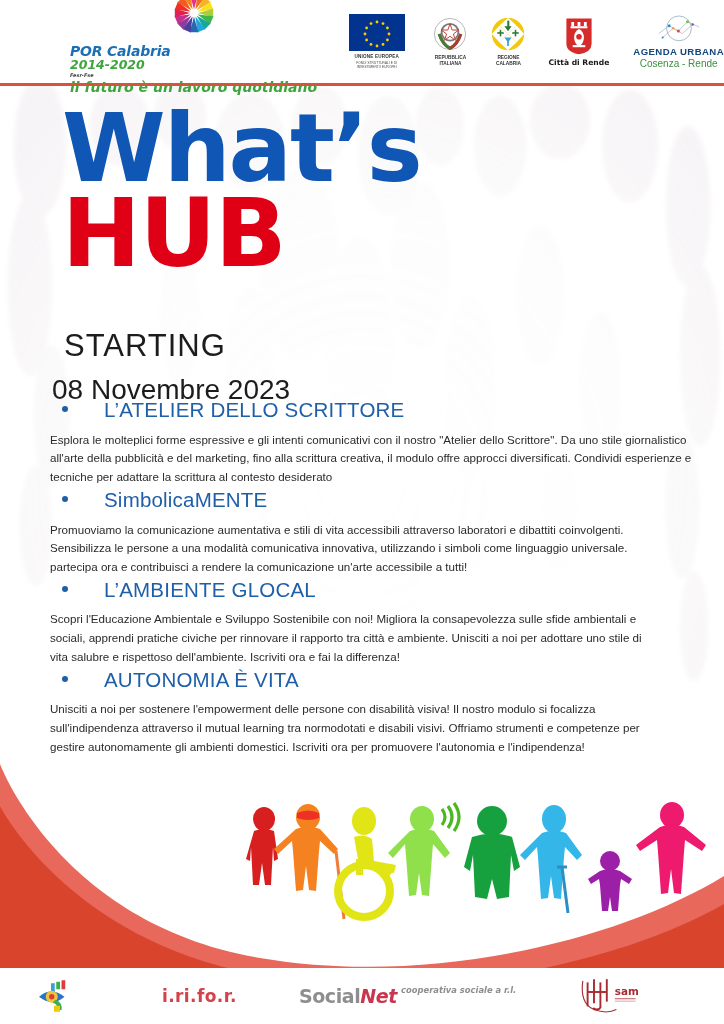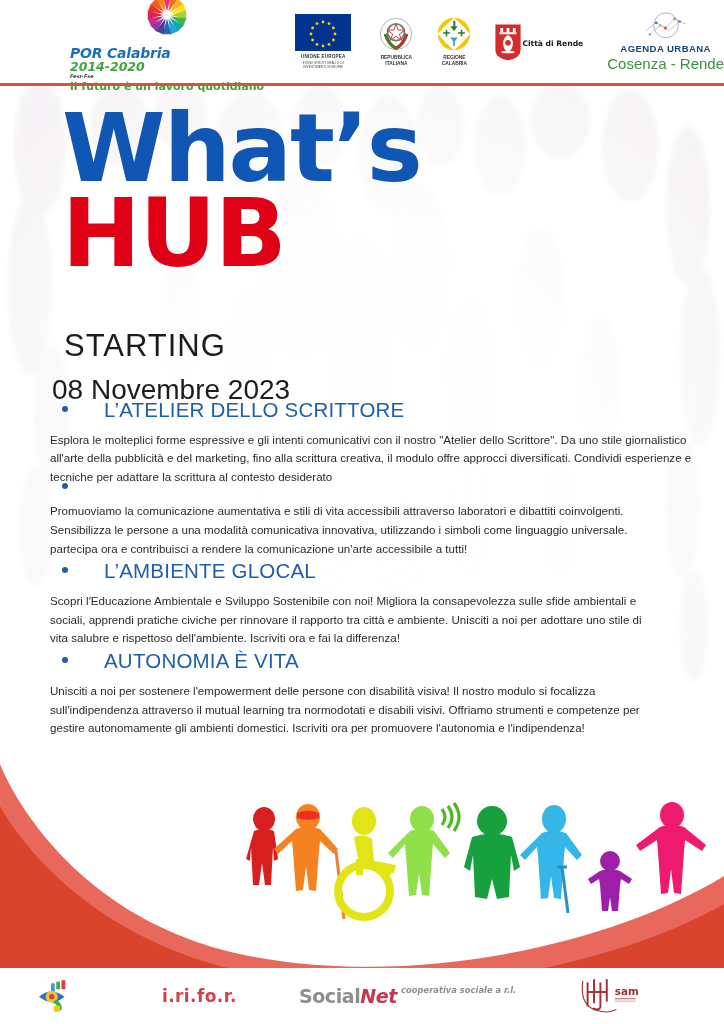--- a/index.html
+++ b/index.html
@@ -74,22 +74,23 @@
   .por-fesr {
     font-family: "DejaVu Sans", sans-serif;
     font-style: italic;
     font-weight: bold;
     font-size: 5px;
     color: #444;
     margin-top: 1px;
   }
   .por-claim {
     font-family: "DejaVu Sans", sans-serif;
-    font-weight: bold;
-    font-size: 11px;
+    font-style: italic;
+    font-weight: bold;
+    font-size: 14px;
     color: #3ca63c;
     margin-top: 2px;
     white-space: nowrap;
   }
 
   
   .eu-wrap { margin-left: 30px; display:flex; flex-direction:column; align-items:center; }
   .eu-flag {
     width: 56px; height: 37px;
     background: #01338f;
@@ -125,39 +126,39 @@
   
   .reg-wrap { margin-left: 22px; display:flex; flex-direction:column; align-items:center; }
   .reg-emblem { width: 36px; height: 36px; }
   .reg-cap {
     font-family: "Liberation Sans", sans-serif;
     font-size: 4.8px; font-weight: bold; color:#333;
     text-align:center; line-height:1.35; margin-top:3px;
   }
 
   
-  .rende-wrap { margin-left: 22px; display:flex; flex-direction:row; align-items:center; }
+  .rende-wrap { margin-left: 22px; display:flex; flex-direction:column; align-items:center; }
   .rende-shield { width: 28px; height: 38px; }
   .rende-cap {
     font-family: "DejaVu Sans", sans-serif;
     font-size: 7.6px; font-weight: bold; color:#1a1a1a;
     margin-top: 3px; white-space: nowrap;
   }
 
   
   .ag-wrap { margin-left: 24px; display:flex; flex-direction:column; align-items:center; }
   .ag-mark { width: 46px; height: 30px; }
   .ag-title {
     font-family: "Liberation Sans", sans-serif;
     font-size: 9.6px; font-weight: bold; color:#13477e;
     letter-spacing: 0.4px; margin-top: 2px; white-space:nowrap;
   }
   .ag-sub {
     font-family: "Liberation Sans", sans-serif;
-    font-size: 15px; color:#3e8f3e; margin-top: 1px; white-space:nowrap;
+    font-size: 10px; color:#3e8f3e; margin-top: 1px; white-space:nowrap;
   }
 
   
   .rule {
     position: absolute;
     left: 0; top: 83px;
     width: 724px; height: 3px;
     background: #d9533a;
     z-index: 6;
   }
@@ -559,20 +560,21 @@
       <div class="sec-head">
         <span class="bullet"></span>
         <span class="sec-title">L’ATELIER DELLO SCRITTORE</span>
       </div>
       <div class="sec-body wide">Esplora le molteplici forme espressive e gli intenti comunicativi con il nostro "Atelier dello Scrittore". Da uno stile giornalistico all'arte della pubblicità e del marketing, fino alla scrittura creativa, il modulo offre approcci diversificati. Condividi esperienze e tecniche per adattare la scrittura al contesto desiderato</div>
     </div>
 
     <div class="section">
       <div class="sec-head">
         <span class="bullet"></span>
+        <span class="sec-title">SimbolicaMENTE</span>
       </div>
       <div class="sec-body narrow">Promuoviamo la comunicazione aumentativa e stili di vita accessibili attraverso laboratori e dibattiti coinvolgenti. Sensibilizza le persone a una modalità comunicativa innovativa, utilizzando i simboli come linguaggio universale. partecipa ora e contribuisci a rendere la comunicazione un'arte accessibile a tutti!</div>
     </div>
 
     <div class="section">
       <div class="sec-head">
         <span class="bullet"></span>
         <span class="sec-title">L’AMBIENTE GLOCAL</span>
       </div>
       <div class="sec-body narrow">Scopri l'Educazione Ambientale e Sviluppo Sostenibile con noi! Migliora la consapevolezza sulle sfide ambientali e sociali, apprendi pratiche civiche per rinnovare il rapporto tra città e ambiente. Unisciti a noi per adottare uno stile di vita salubre e rispettoso dell'ambiente. Iscriviti ora e fai la differenza!</div>

